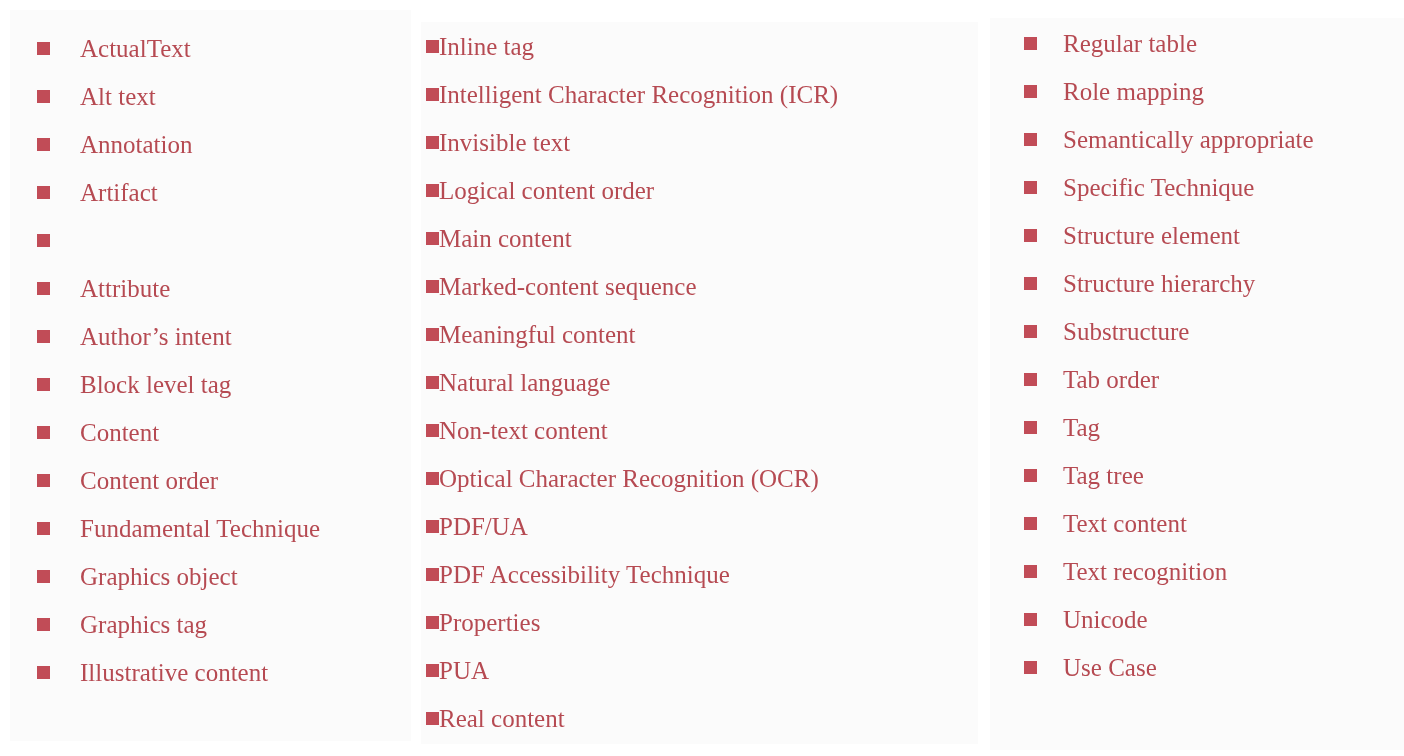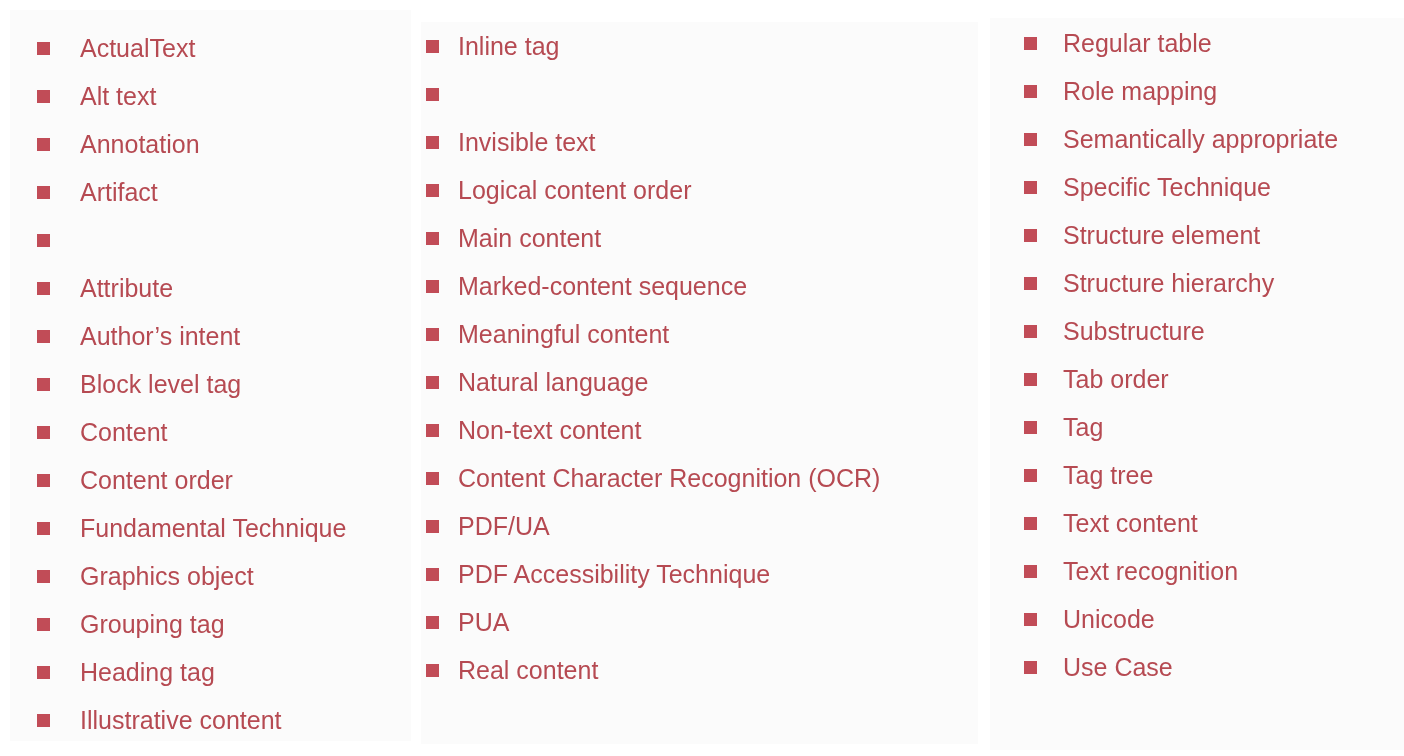--- a/index.html
+++ b/index.html
@@ -7,21 +7,21 @@
     --panel-bg:#fbfbfb;
     --text-color:#b64a52;
     --bullet-color:#c14c57;
   }
   *{margin:0;padding:0;box-sizing:border-box;}
   html,body{background:var(--page-bg);}
   .slide{
     position:relative;
     width:1404px;height:756px;
     background:var(--page-bg);
-    font-family:Liberation Sans, sans-serif;
+    font-family:Liberation Serif, serif;
     overflow:hidden;
   }
   .panel{
     position:absolute;
     background:var(--panel-bg);
   }
   .panel.col1{left:10px;top:10px;width:401px;height:731px;}
   .panel.col2{left:421px;top:22px;width:557px;height:722px;}
   .panel.col3{left:990px;top:18px;width:432px;height:732px;}
   ul.list{list-style:none;}
@@ -42,21 +42,21 @@
   }
   .col1 .bullet{margin-left:27px;}
   .col2 .bullet{margin-left:5px;}
   .col3 .bullet{margin-left:34px;}
   .label{
     color:var(--text-color);
     font-size:25px;
     line-height:1;
   }
   .col1 .label{margin-left:30px;}
-  .col2 .label{margin-left:19px;text-align:right;}
+  .col2 .label{text-align:right;}
   .col3 .label{margin-left:26px;}
 </style>
 </head>
 <body>
 
 <div class="slide">
   <section class="panel col1">
     <ul class="list">
   <li class="item">
     <span class="bullet"></span>
@@ -112,43 +112,40 @@
     <span class="label">Fundamental Technique</span>
   </li>
 
   <li class="item">
     <span class="bullet"></span>
     <span class="label">Graphics object</span>
   </li>
 
   <li class="item">
     <span class="bullet"></span>
-    <span class="label">Grouping tag</span>
-  </li>
-
-  <li class="item">
-    <span class="bullet"></span>
-    <span class="label">Heading tag</span>
-  </li>
+    <span class="label">Graphics tag</span>
+  </li>
+
 
   <li class="item">
     <span class="bullet"></span>
     <span class="label">Illustrative content</span>
   </li>
 </ul>
   </section>
   <section class="panel col2">
     <ul class="list">
   <li class="item">
     <span class="bullet"></span>
     <span class="label">Inline tag</span>
   </li>
 
   <li class="item">
     <span class="bullet"></span>
+    <span class="label">Intelligent Character Recognition (ICR)</span>
   </li>
 
   <li class="item">
     <span class="bullet"></span>
     <span class="label">Invisible text</span>
   </li>
 
   <li class="item">
     <span class="bullet"></span>
     <span class="label">Logical content order</span>
@@ -174,33 +171,37 @@
     <span class="label">Natural language</span>
   </li>
 
   <li class="item">
     <span class="bullet"></span>
     <span class="label">Non-text content</span>
   </li>
 
   <li class="item">
     <span class="bullet"></span>
-    <span class="label">Content Character Recognition (OCR)</span>
+    <span class="label">Optical Character Recognition (OCR)</span>
   </li>
 
   <li class="item">
     <span class="bullet"></span>
     <span class="label">PDF/UA</span>
   </li>
 
   <li class="item">
     <span class="bullet"></span>
     <span class="label">PDF Accessibility Technique</span>
   </li>
 
+  <li class="item">
+    <span class="bullet"></span>
+    <span class="label">Properties</span>
+  </li>
 
   <li class="item">
     <span class="bullet"></span>
     <span class="label">PUA</span>
   </li>
 
   <li class="item">
     <span class="bullet"></span>
     <span class="label">Real content</span>
   </li>

